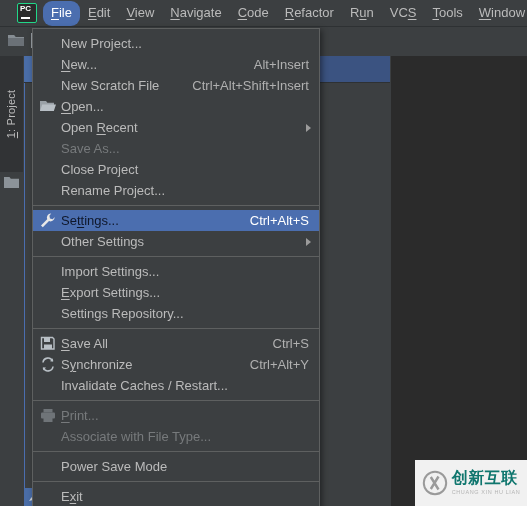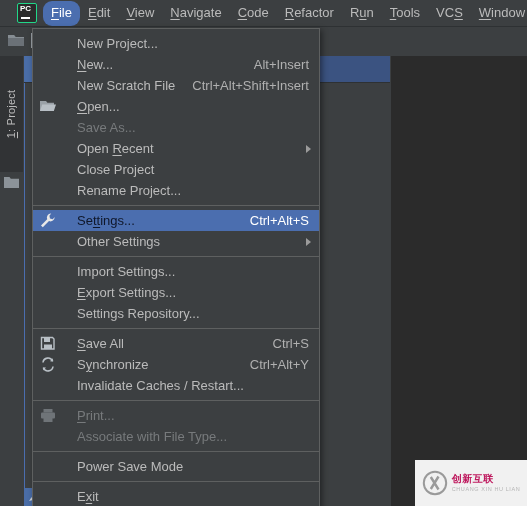--- a/index.html
+++ b/index.html
@@ -204,21 +204,21 @@
     box-shadow: 2px 2px 6px rgba(0,0,0,.45);
     padding: 4px 0 4px 0;
     box-sizing: border-box;
   }
   .mi {
     position: relative;
     height: 21px;
     display: flex;
     align-items: center;
     box-sizing: border-box;
-    padding-left: 44px;
+    padding-left: 28px;
     padding-right: 10px;
   }
   .mi.sel { background: #4b6eaf; }
   .mi-label {
     font-size: 13px;
     color: #bbbbbb;
     line-height: 21px;
     white-space: nowrap;
     flex: 1 1 auto;
   }
@@ -259,25 +259,25 @@
     width: 112px; height: 46px;
     background: #f1f1f1;
     display: flex;
     align-items: center;
     justify-content: center;
   }
   .wm-inner { display: flex; align-items: center; gap: 4px; }
   .wm-mark { width: 26px; height: 26px; flex: 0 0 auto; }
   .wm-text { display: flex; flex-direction: column; line-height: 1; }
   .wm-cn {
-    font-size: 10px;
+    font-size: 16px;
     font-weight: bold;
-    color: #be185d;
+    color: #0f766e;
     letter-spacing: .5px;
-    font-family: Liberation Serif, serif;
+    font-family: Liberation Mono, monospace;
   }
   .wm-py {
     font-size: 5.5px;
     color: #b5b5b5;
     letter-spacing: .6px;
     margin-top: 3px;
     font-family: "Liberation Sans", sans-serif;
   }
 </style>
 </head>
@@ -345,22 +345,22 @@
       <i></i>
     </div>
     <div id="menubar-items" style="display:flex; align-items:center;">
         <div class="menubar-item active"><u>F</u>ile</div>
         <div class="menubar-item"><u>E</u>dit</div>
         <div class="menubar-item"><u>V</u>iew</div>
         <div class="menubar-item"><u>N</u>avigate</div>
         <div class="menubar-item"><u>C</u>ode</div>
         <div class="menubar-item"><u>R</u>efactor</div>
         <div class="menubar-item">R<u>u</u>n</div>
+        <div class="menubar-item">VC<u>S</u></div>
         <div class="menubar-item"><u>T</u>ools</div>
-        <div class="menubar-item">VC<u>S</u></div>
         <div class="menubar-item"><u>W</u>indow</div>
         <div class="menubar-item">elp</div>
       </div>
   </div>
 
   <div class="menu-popup" id="file-menu">
       <div class="mi">
         <span class="mi-label">New Project...</span>
       </div>
       <div class="mi">
@@ -371,26 +371,26 @@
         <span class="mi-label">New Scratch File</span>
         <span class="mi-accel">Ctrl+Alt+Shift+Insert</span>
       </div>
       <div class="mi">
         <svg class="mi-icon" viewBox="0 0 16 15">
           <path d="M0 2h6l1.4 1.8H14V12H0z" fill="#9aa1a7"></path>
           <path d="M2.2 5.5H16L13.8 12H0z" fill="#b8bfc5"></path>
         </svg>
         <span class="mi-label"><u>O</u>pen...</span>
       </div>
+      <div class="mi">
+        <span class="mi-label">Open <u>R</u>ecent</span>
+        <div class="mi-sub"></div>
+      </div>
       <div class="mi disabled">
         <span class="mi-label">Save As...</span>
-      </div>
-      <div class="mi">
-        <span class="mi-label">Open <u>R</u>ecent</span>
-        <div class="mi-sub"></div>
       </div>
       <div class="mi">
         <span class="mi-label">Close Project</span>
       </div>
       <div class="mi">
         <span class="mi-label">Rename Project...</span>
       </div>
       <div class="mi-sep"></div>
       <div class="mi sel">
         <svg class="mi-icon" viewBox="0 0 16 15">

